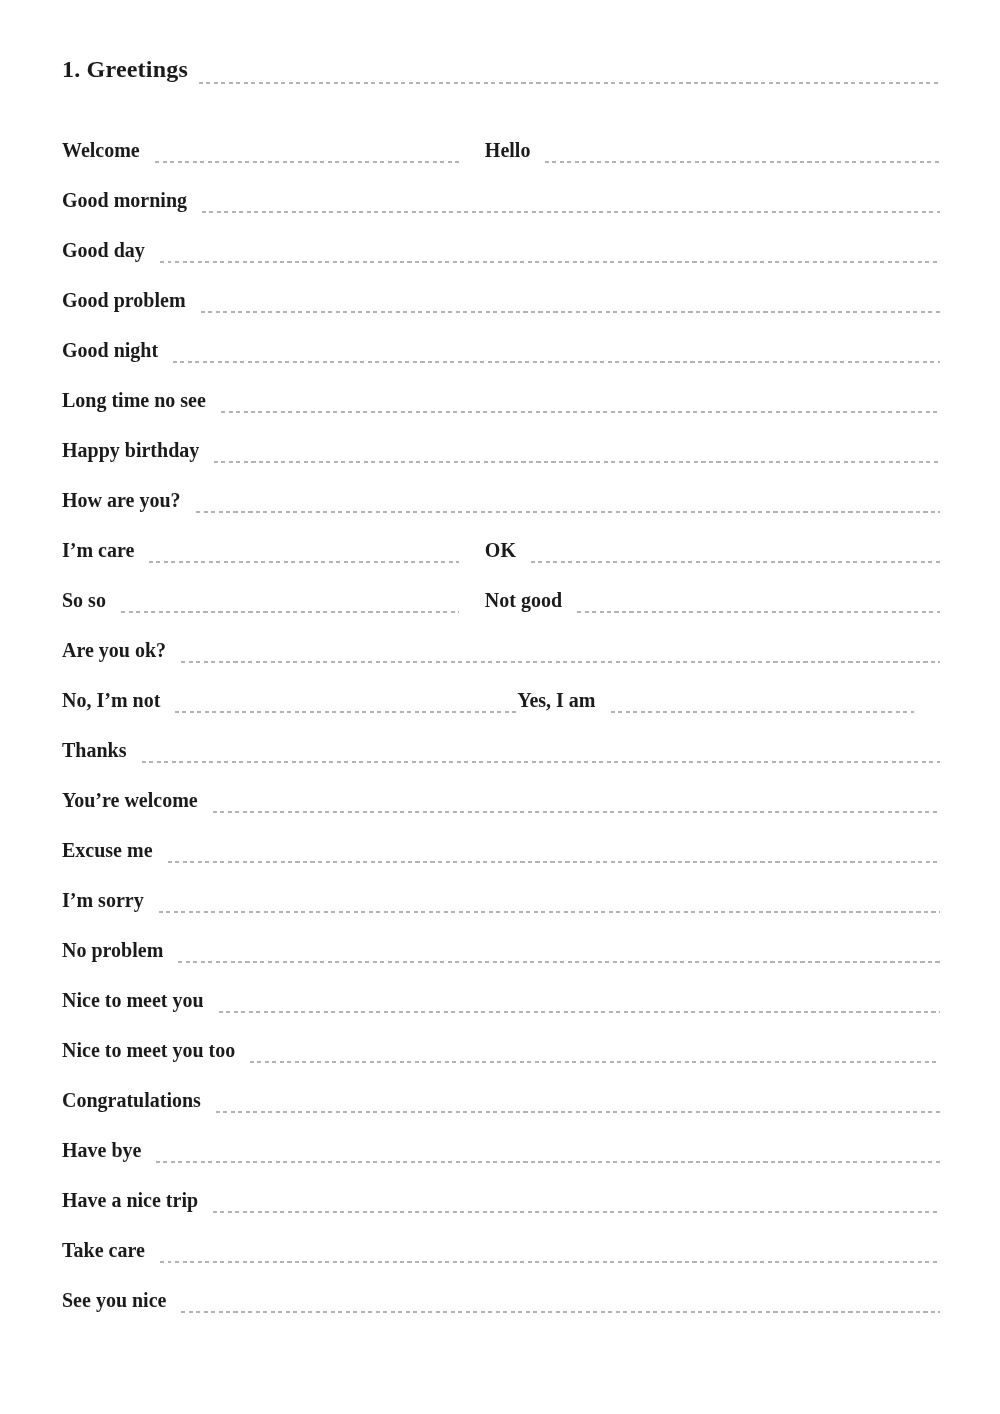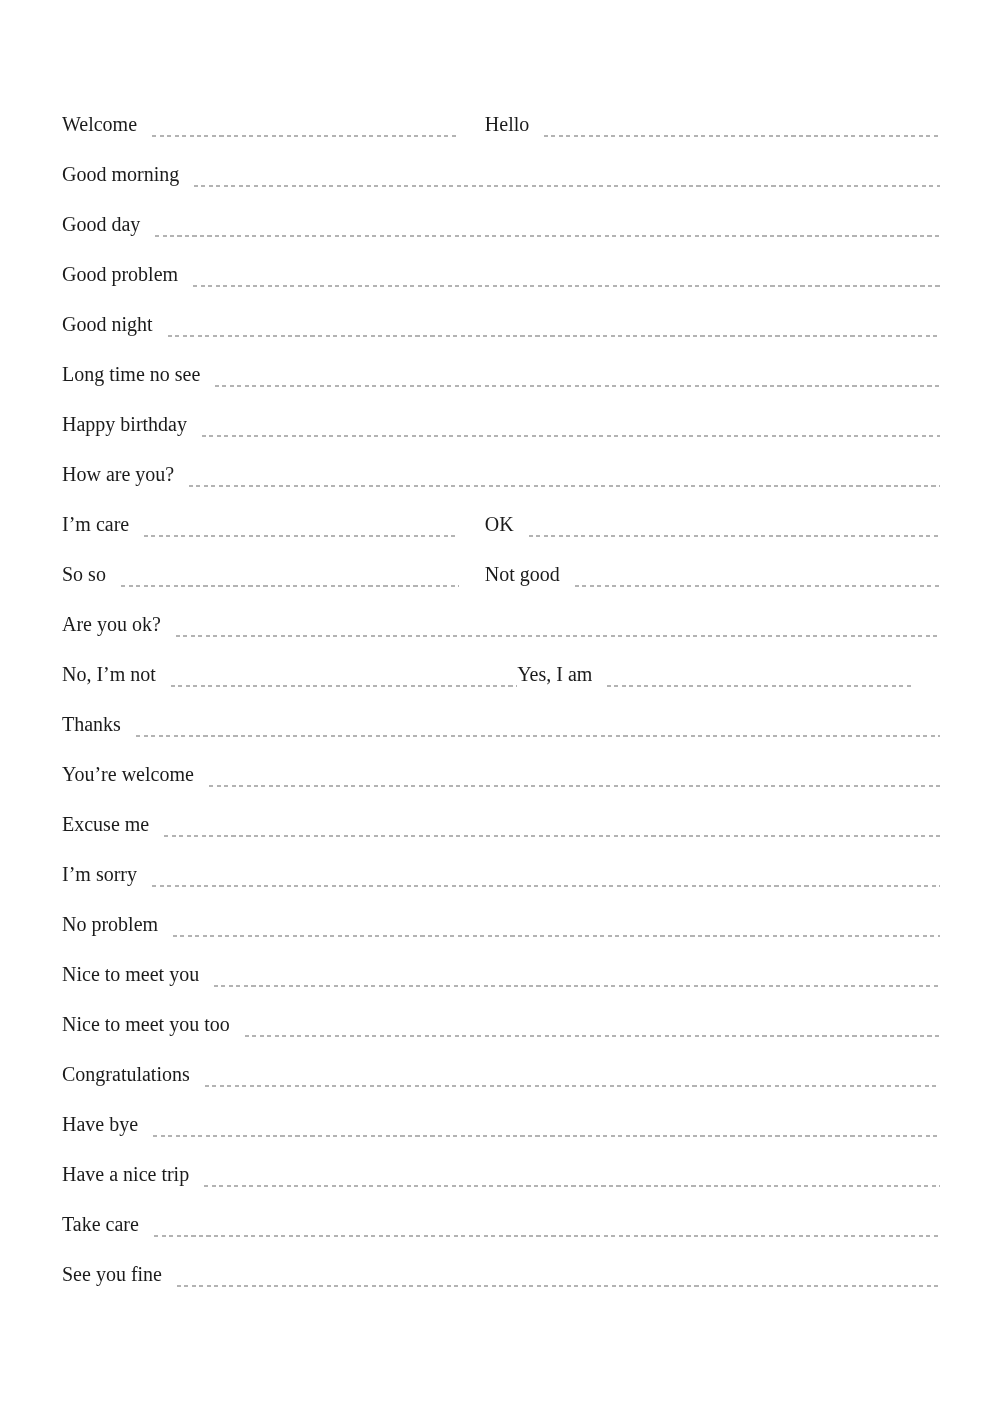--- a/index.html
+++ b/index.html
@@ -43,20 +43,21 @@
       transparent 4px 7.5px
     );
     transform: translateY(6px);
   }
   .title-leader {
     margin-left: 11px;
     transform: translateY(7px);
   }
   .list {
     margin-top: 57px;
+    font-weight: bold;
   }
   .row {
     display: flex;
     align-items: flex-start;
     margin-bottom: 27px;
   }
   .cell {
     display: flex;
     align-items: baseline;
     flex: 1 1 auto;
@@ -75,20 +76,24 @@
   .label {
     font-size: 20px;
     line-height: 23px;
     white-space: nowrap;
   }
 </style>
 </head>
 <body>
 
 <div class="page">
+  <div class="titlebar">
+    <h1 class="title">1. Greetings</h1>
+    <span class="leader title-leader"></span>
+  </div>
   <div class="list">
       <div class="row">
         <div class="cell left">
           <span class="label">Welcome</span>
           <span class="leader"></span>
         </div>
         <div class="cell right">
           <span class="label">Hello</span>
           <span class="leader"></span>
         </div>
@@ -232,18 +237,18 @@
         </div>
       </div>
       <div class="row">
         <div class="cell full">
           <span class="label">Take care</span>
           <span class="leader"></span>
         </div>
       </div>
       <div class="row">
         <div class="cell full">
-          <span class="label">See you fine</span>
+          <span class="label">See you nice</span>
           <span class="leader"></span>
         </div>
       </div>
     </div>
 </div>
 
 </body></html>

